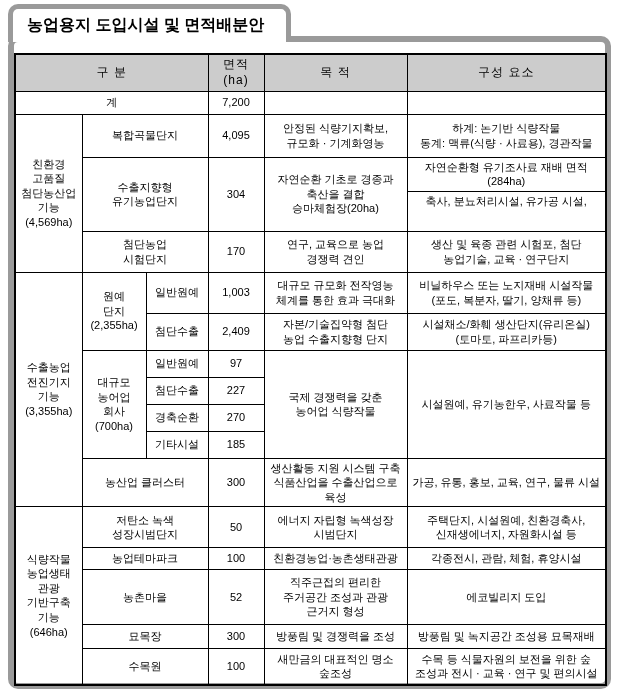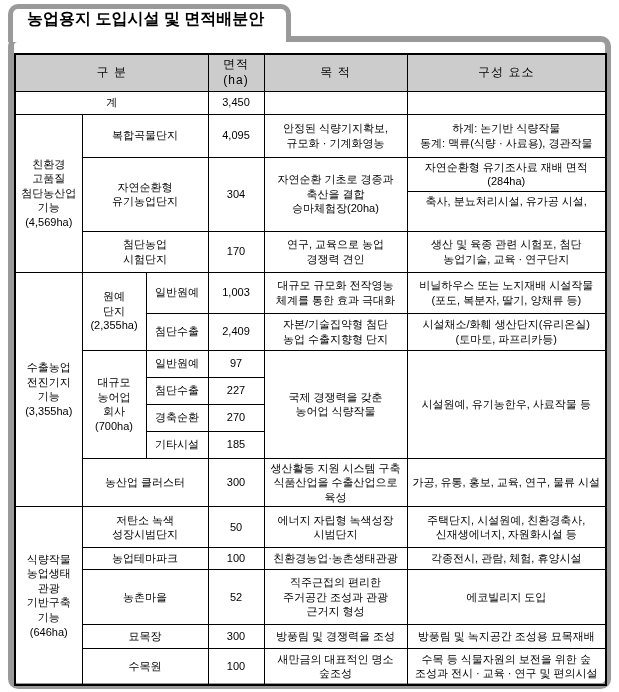--- a/index.html
+++ b/index.html
@@ -5,21 +5,21 @@
   html,body { margin:0; padding:0; }
   body {
     width:619px; height:692px; background:#ffffff; overflow:hidden;
     font-family:"Liberation Sans","DejaVu Sans",sans-serif; color:#000;
     position:relative;
   }
   .title-tab {
     position:absolute; left:8px; top:4px; height:33px; z-index:2;
     background:#fff; border:5px solid #9a9a9a; border-bottom:none;
     border-radius:10px 10px 0 0;
-    display:flex; padding:0 22px 0 14px;
+    display:flex; align-items:center; padding:0 22px 0 14px;
   }
   .title-tab .title-text { font-size:16px; font-weight:bold; white-space:nowrap; }
   .frame {
     position:absolute; left:8px; top:36px; width:591px; height:641px;
     border:6px solid #9a9a9a; border-radius:10px; background:#fff; z-index:1;
   }
   table.alloc {
     border-collapse:collapse; table-layout:fixed;
     width:591px; margin-top:11px;
     font-size:11px; line-height:1.32;
@@ -58,40 +58,40 @@
     <tbody>
         <tr class="h23">
       <th colspan="3">구 분</th>
       <th>면적(ha)</th>
       <th>목 적</th>
       <th>구성 요소</th>
     </tr>
 
     <tr class="h23">
       <td colspan="3">계</td>
-      <td>3,450</td>
+      <td>7,200</td>
       <td></td>
       <td></td>
     </tr>
 
     <tr class="h43">
       <td rowspan="4">친환경
 고품질
 첨단농산업
 기능
 (4,569ha)</td>
       <td colspan="2">복합곡물단지</td>
       <td>4,095</td>
       <td class="lt">안정된 식량기지확보,
 규모화 · 기계화영농</td>
       <td class="lt">하계: 논기반 식량작물
 동계: 맥류(식량 · 사료용), 경관작물</td>
     </tr>
     <tr class="h32">
-      <td colspan="2" rowspan="2">자연순환형
+      <td colspan="2" rowspan="2">수출지향형
 유기농업단지</td>
       <td rowspan="2">304</td>
       <td class="lt" rowspan="2">자연순환 기초로 경종과
 축산을 결합
 승마체험장(20ha)</td>
       <td class="lt">자연순환형 유기조사료 재배 면적
 (284ha)</td>
     </tr>
     <tr class="h40">
       <td class="lt" style="vertical-align:top;">축사, 분뇨처리시설, 유가공 시설,</td>

